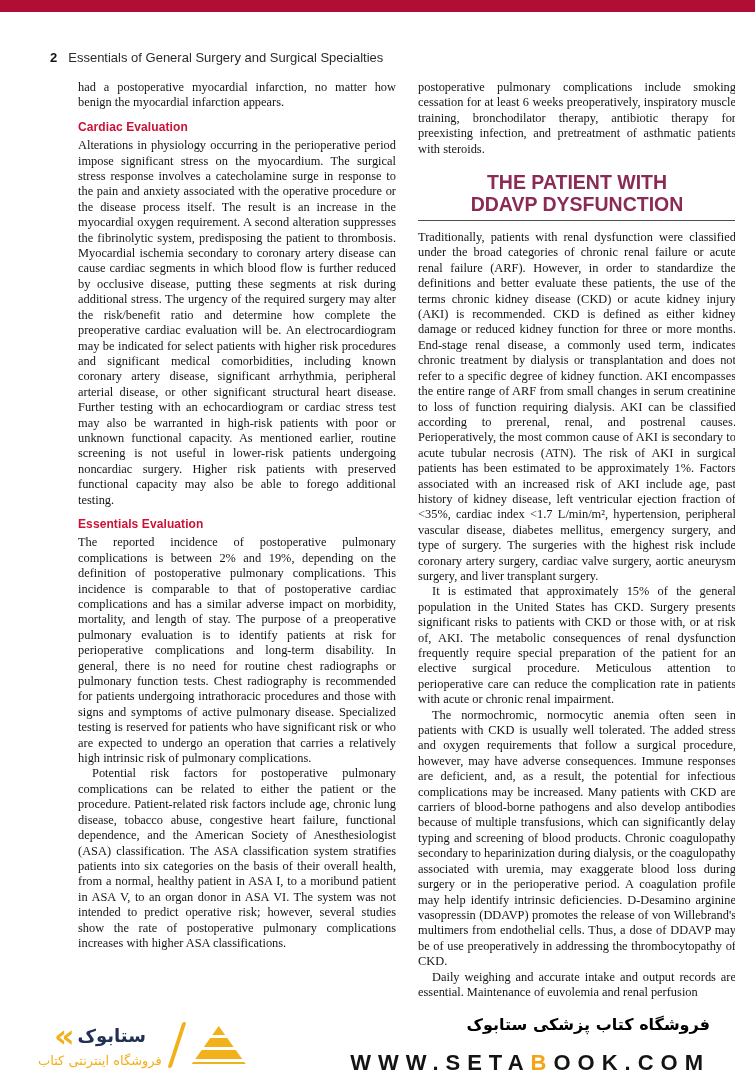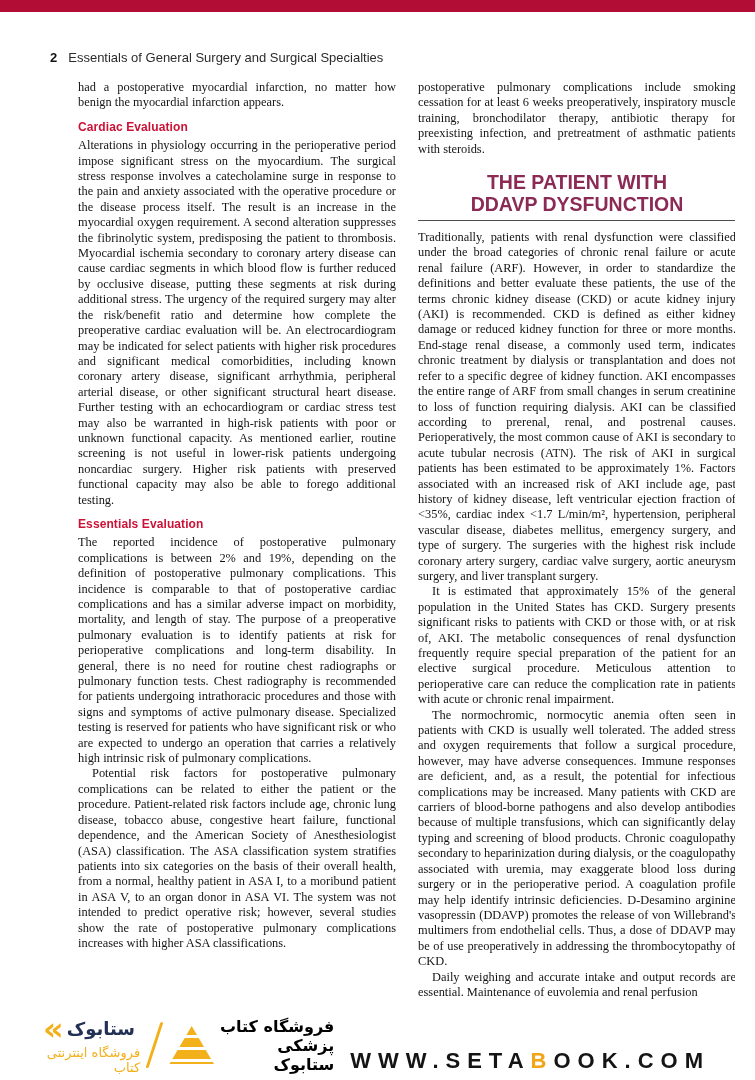--- a/index.html
+++ b/index.html
@@ -43,21 +43,21 @@
   .logo-row{display:flex;align-items:center;gap:3px;}
   .chevron{color:#f2b01b;font-size:32px;font-weight:bold;line-height:0.9;font-family:"DejaVu Sans",sans-serif;}
   .brand{color:#223054;font-size:18px;font-weight:bold;line-height:1.05;font-family:"DejaVu Sans",sans-serif;direction:rtl;}
   .tagline{color:#f2b01b;font-size:13px;font-family:"DejaVu Sans",sans-serif;margin-top:2px;direction:rtl;}
   .divider{width:4px;height:46px;background:#f2b01b;transform:skewX(-18deg);border-radius:2px;}
   .pyramid{
     width:54px;height:38px;
     background:repeating-linear-gradient(to bottom,#f2b01b 0 9px,#ffffff 9px 12px);
     clip-path:polygon(50% 0,100% 100%,0 100%);
   }
-  .footer-right{display:flex;flex-direction:row;align-items:flex-end;gap:16px;justify-content:space-between;}
+  .footer-right{display:flex;flex-direction:column;align-items:flex-end;gap:16px;justify-content:space-between;}
   .store-title{font-family:"DejaVu Sans",sans-serif;font-weight:bold;font-size:16px;color:#000;direction:rtl;}
   .website{font-family:"Liberation Sans",sans-serif;font-weight:bold;font-size:22px;letter-spacing:7px;color:#141414;white-space:nowrap;}
   .website .hl{color:#f2a518;}
 </style>
 </head>
 <body>
 
 <div class="top-bar"></div>
 
 <div class="running-head">

